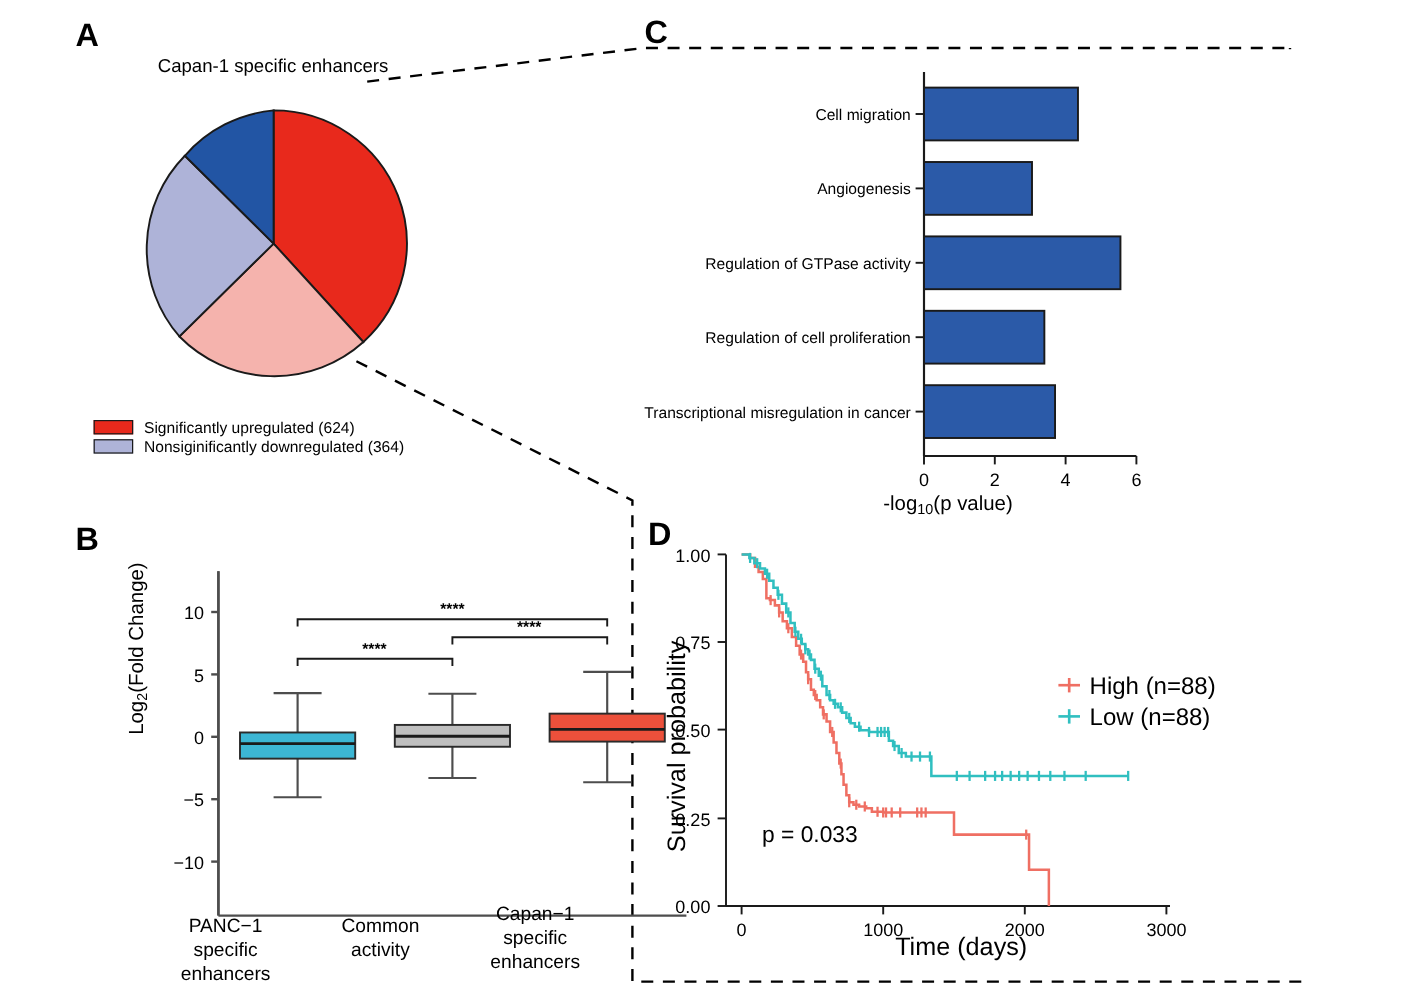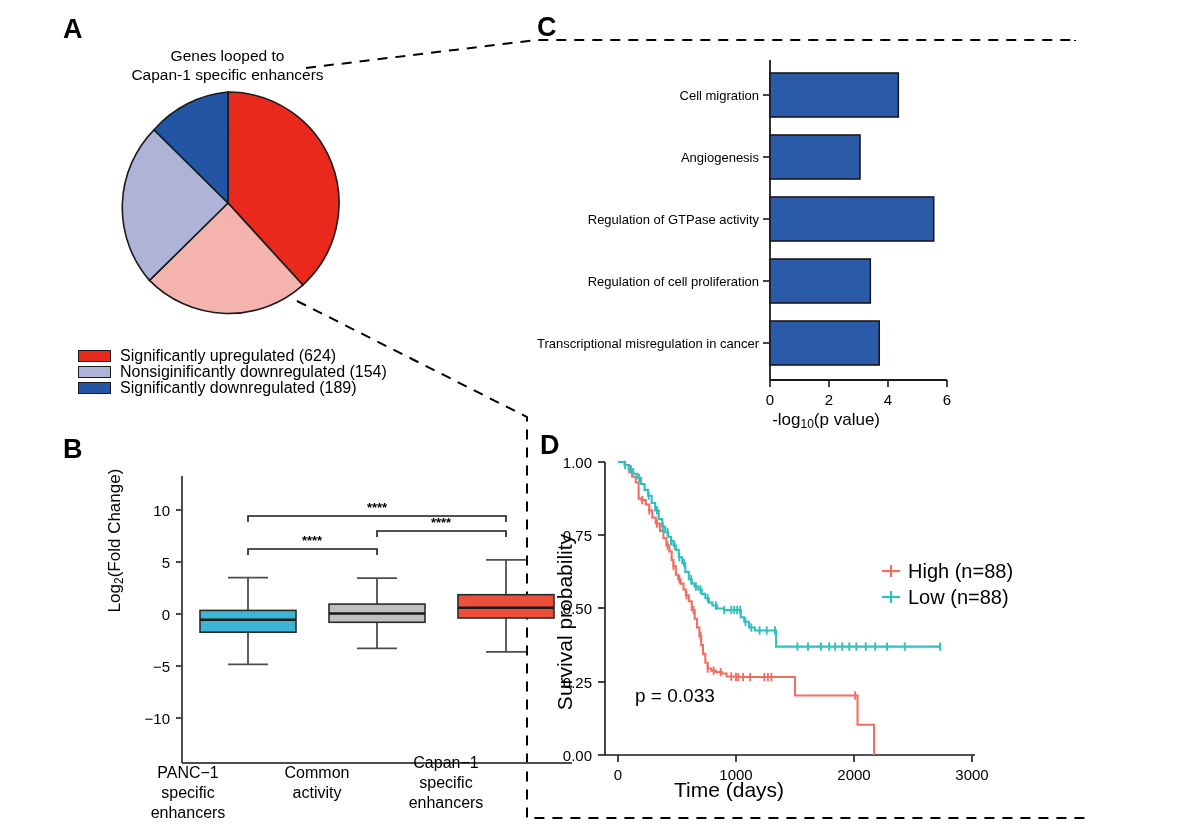--- a/index.html
+++ b/index.html
@@ -5,21 +5,21 @@
   html,body{margin:0;padding:0;background:#ffffff;}
   body{width:1178px;height:826px;position:relative;overflow:hidden;
        font-family:"Liberation Sans","DejaVu Sans",sans-serif;color:#000;}
   .fig{position:absolute;left:0;top:0;width:1178px;height:826px;}
   .panel-letter{position:absolute;font-weight:bold;font-size:27px;line-height:1;letter-spacing:0;}
   .txt{position:absolute;white-space:nowrap;}
   svg{display:block;overflow:visible;}
   .abs{position:absolute;}
   .legend-row{display:flex;align-items:center;height:16px;}
   .legend-swatch{width:31px;height:10px;border:1.2px solid #1a1a1a;margin-right:9px;flex:0 0 auto;}
-  .legend-label{font-size:16px;line-height:1;white-space:nowrap;}
+  .legend-label{font-size:13px;line-height:1;white-space:nowrap;}
   .ttl{font-size:15.5px;text-align:center;line-height:1.25;}
   .axis-num{font-size:15px;}
   .cat-label{font-size:13px;text-anchor:end;}
   .vlabel{font-size:17px;}
 </style>
 </head>
 <body>
 
 <div class="fig">
 
@@ -28,21 +28,20 @@
     <polyline points="306,68 536,40 1075,40" fill="none" stroke="#000" stroke-width="2" stroke-dasharray="10,8"></polyline>
 
     <line x1="1075" y1="40" x2="1075" y2="41" stroke="#000" stroke-width="2"></line>
 
     <polyline points="297,301 527,417 527,818 1090,818" fill="none" stroke="#000" stroke-width="2" stroke-dasharray="10,8"></polyline>
   </svg>
 
   <div class="panel-letter" style="left:63px;top:16px;">A</div>
 
   <div class="txt ttl" style="left:115px;top:46px;width:225px;white-space:normal;">
-    <div>Genes looped to</div>
     <div>Capan-1 specific enhancers</div>
   </div>
 
   <svg class="abs" style="left:115px;top:90px;" width="226" height="226" viewBox="0 0 226 226">
 
     <path d="M113,113 L113,2 A111,111 0 0,1 187.82,195.04 Z" fill="#e8291c" stroke="#1a1a1a" stroke-width="1.6"></path>
 
     <path d="M113,113 L187.82,195.04 A111,111 0 0,1 34.49,190.38 Z" fill="#f5b3ad" stroke="#1a1a1a" stroke-width="1.6"></path>
 
     <path d="M113,113 L34.49,190.38 A111,111 0 0,1 39.04,39.82 Z" fill="#aeb3d8" stroke="#1a1a1a" stroke-width="1.6"></path>
@@ -50,25 +49,21 @@
     <path d="M113,113 L39.04,39.82 A111,111 0 0,1 113,2 Z" fill="#2255a4" stroke="#1a1a1a" stroke-width="1.6"></path>
   </svg>
 
   <div class="abs" style="left:78px;top:348px;">
     <div class="legend-row">
       <div class="legend-swatch" style="background:#e8291c;"></div>
       <div class="legend-label">Significantly upregulated (624)</div>
     </div>
     <div class="legend-row">
       <div class="legend-swatch" style="background:#aeb3d8;"></div>
-      <div class="legend-label">Nonsiginificantly downregulated (154)</div>
-    </div>
-    <div class="legend-row">
-      <div class="legend-swatch" style="background:#2255a4;"></div>
-      <div class="legend-label">Significantly downregulated (189)</div>
+      <div class="legend-label">Nonsiginificantly downregulated (364)</div>
     </div>
   </div>
 
   <div class="panel-letter" style="left:63px;top:436px;">B</div>
 
   <svg class="abs" style="left:60px;top:455px;" width="460" height="360">
 
     <line x1="122" y1="476" x2="122" y2="763" stroke="#4d4d4d" stroke-width="2" transform="translate(0,-455)"></line>
     <g transform="translate(0,-455)">
       <line x1="122" y1="476" x2="122" y2="763" stroke="#4d4d4d" stroke-width="2"></line>
@@ -179,21 +174,21 @@
     <line x1="240" y1="330" x2="240" y2="337" stroke="#1a1a1a" stroke-width="1.6"></line>
     <line x1="299" y1="330" x2="299" y2="337" stroke="#1a1a1a" stroke-width="1.6"></line>
     <line x1="358" y1="330" x2="358" y2="337" stroke="#1a1a1a" stroke-width="1.6"></line>
     <line x1="417" y1="330" x2="417" y2="337" stroke="#1a1a1a" stroke-width="1.6"></line>
     <text class="axis-num" x="240" y="355" text-anchor="middle">0</text>
     <text class="axis-num" x="299" y="355" text-anchor="middle">2</text>
     <text class="axis-num" x="358" y="355" text-anchor="middle">4</text>
     <text class="axis-num" x="417" y="355" text-anchor="middle">6</text>
   </svg>
 
-  <div class="abs" style="left:700px;top:410px;width:180px;text-align:right;font-size:17px;">
+  <div class="abs" style="left:700px;top:410px;width:180px;text-align:center;font-size:17px;">
     <span>-log</span><span style="font-size:12px;vertical-align:-3px;">10</span><span>(p value)</span>
   </div>
 
   <div class="panel-letter" style="left:540px;top:432px;">D</div>
 
   <svg class="abs" style="left:530px;top:430px;" width="560" height="390">
 
     <g>
       <line x1="75" y1="32" x2="75" y2="325" stroke="#1a1a1a" stroke-width="1.6"></line>
       <line x1="75" y1="325" x2="445" y2="325" stroke="#1a1a1a" stroke-width="1.6"></line>
@@ -299,17 +294,17 @@
         <text x="378" y="148" font-size="20">High (n=88)</text>
       </g>
       <g>
         <line x1="352" y1="167" x2="370" y2="167" stroke="#30bfc0" stroke-width="2.2"></line>
         <line x1="361" y1="161" x2="361" y2="173" stroke="#30bfc0" stroke-width="2.2"></line>
         <text x="378" y="174" font-size="20">Low (n=88)</text>
       </g>
     </g>
   </svg>
 
-  <div class="abs" style="left:674px;top:778px;width:290px;text-align:left;font-size:21px;">Time (days)</div>
+  <div class="abs" style="left:656px;top:778px;width:290px;text-align:center;font-size:21px;">Time (days)</div>
 
   <div class="abs" style="left:420px;top:610px;width:290px;transform:rotate(-90deg);transform-origin:center center;text-align:center;font-size:21px;">Survival probability</div>
 
 </div>
 
 </body></html>

